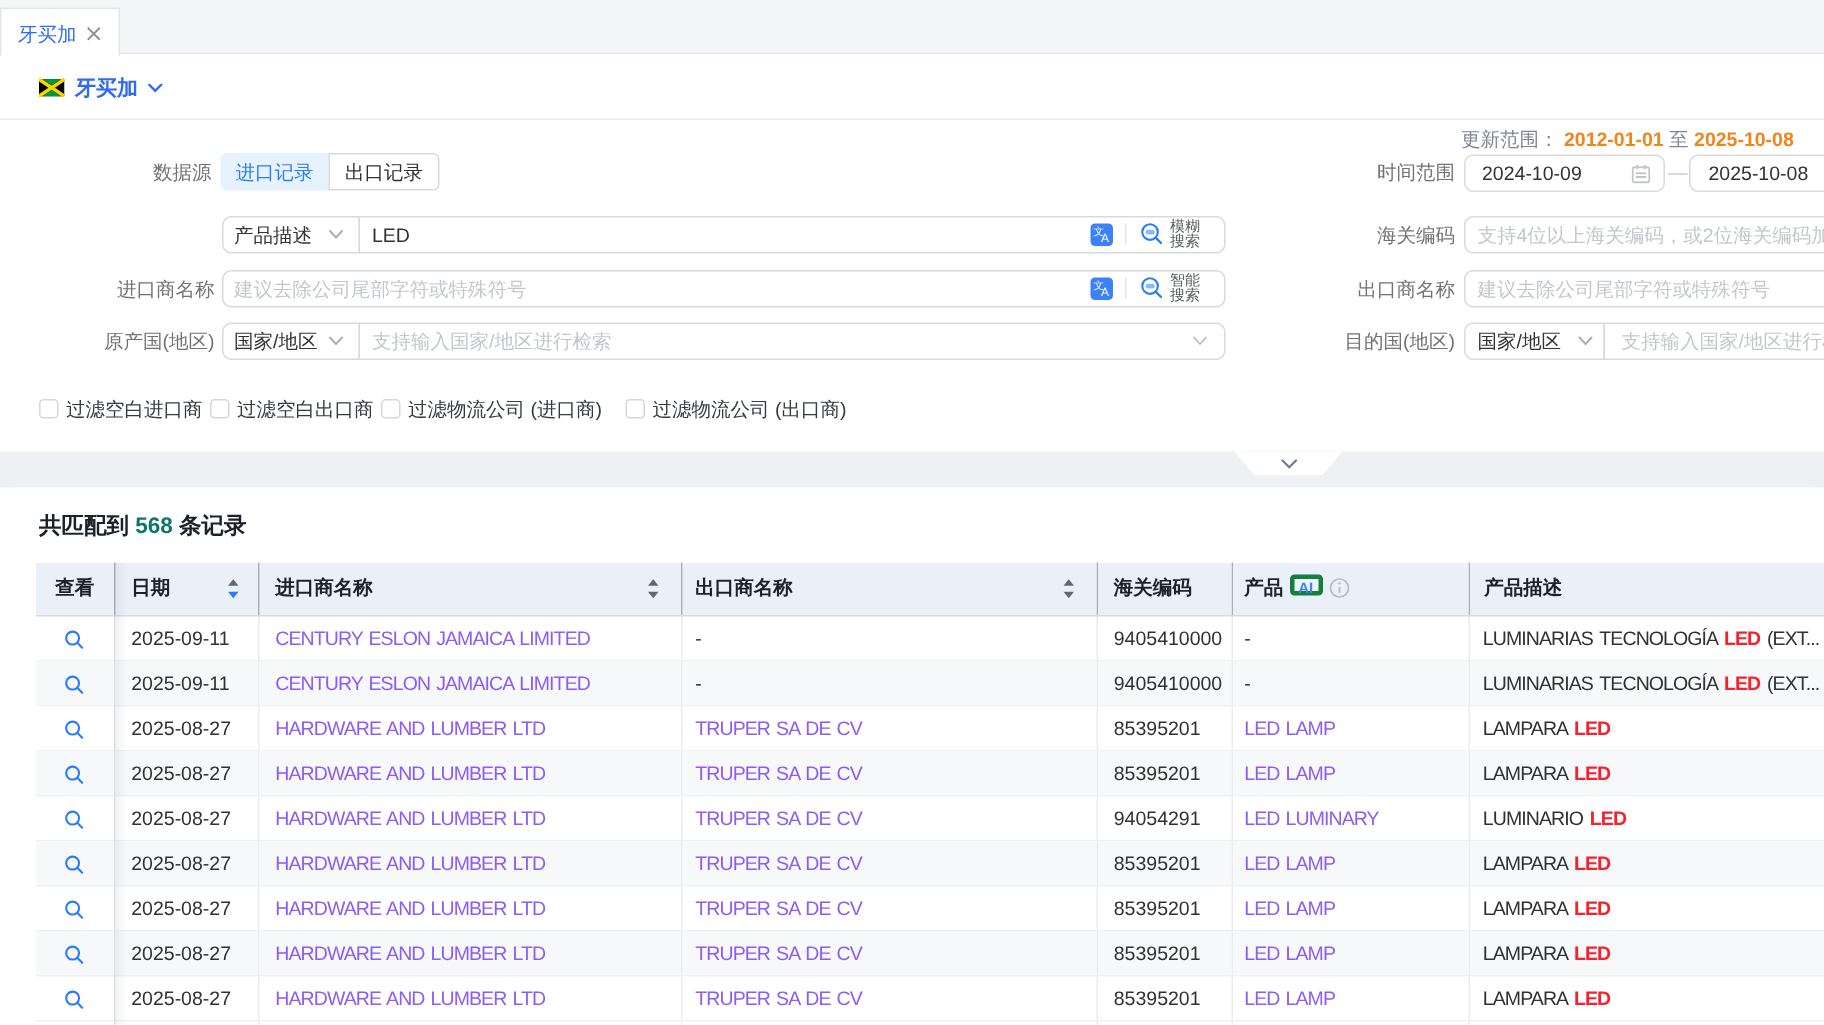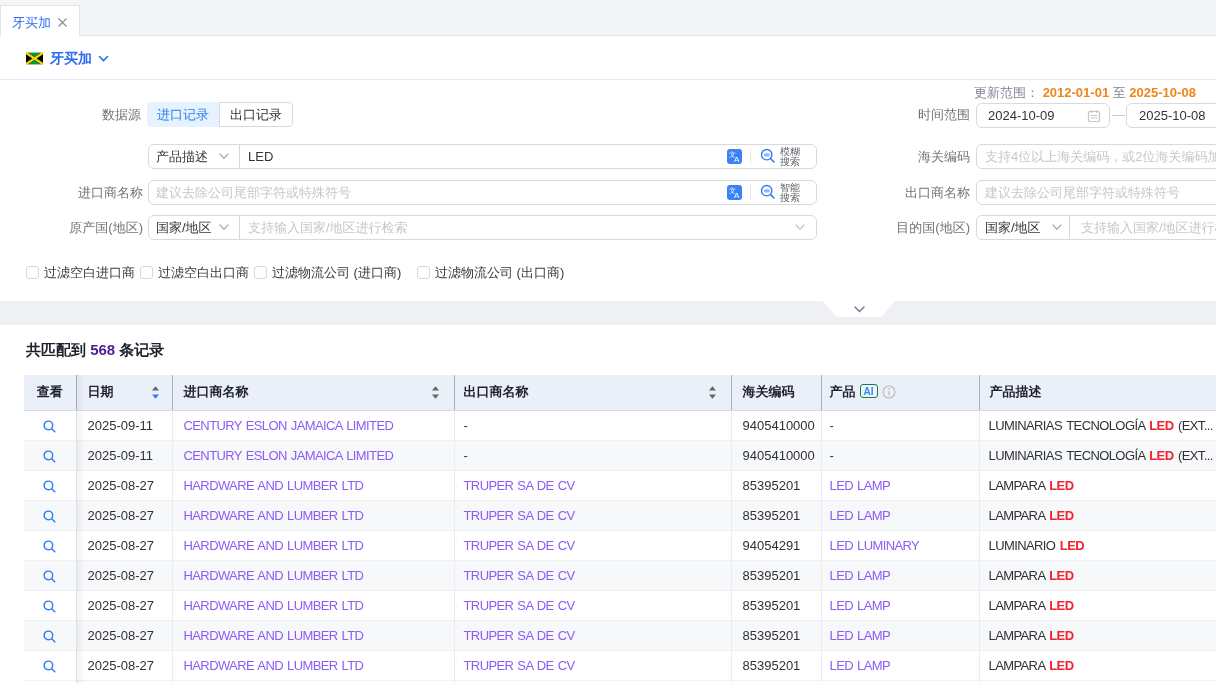--- a/index.html
+++ b/index.html
@@ -42,38 +42,38 @@
   .stxt { position:absolute; font-size:10px; line-height:10px; color:#5a6066; letter-spacing:0; }
 
   
   #band { left:0; top:301px; width:1216px; height:24px; background:#eef0f4; }
   #notch { left:823px; top:301px; width:72px; height:16px; background:#fff;
            clip-path:polygon(0 0, 100% 0, 81% 100%, 19% 100%); }
 
   
   #rescard { left:2px; top:325px; width:1214px; height:358px; background:#fff; border-radius:8px 8px 0 0; }
   #title { position:absolute; left:24px; top:16px; font-size:15px; font-weight:bold; color:#1d2129; }
-  #title b { color:#4c1d95; }
+  #title b { color:#0f766e; }
 
   table { border-collapse:collapse; table-layout:fixed; }
   #tbl { position:absolute; left:22px; top:50px; width:1255px; }
   #tbl th { background:#ebeff8; height:35px; font-size:13px; color:#1d2129; font-weight:bold; text-align:left; padding:0 0 0 11px; border-right:1px solid #a9aeb8; border-bottom:1px solid #d6dae2; position:relative; }
   #tbl td { height:30px; font-size:13px; color:#303133; padding:0 0 0 11px; border-right:1px solid #eaecef; border-bottom:1px solid #f0f1f3; white-space:nowrap; overflow:hidden; position:relative; }
   #tbl th.c1, #tbl td.c1 { text-align:center; padding:0; }
   #tbl th.c6, #tbl td.c6 { padding-left:8px; }
   #tbl th:nth-child(4), #tbl td:nth-child(4) { padding-left:9px; }
   #tbl th.c7, #tbl td.c7 { padding-left:10px; }
   #tbl td.c7 { letter-spacing:-0.6px; word-spacing:1.5px; padding-left:9px; }
   #tbl td a.lnk { letter-spacing:-0.6px; word-spacing:1px; }
   #tbl tr.z td { background:#f7f8fa; }
   a.lnk { color:#8b5cf6; text-decoration:none; }
   .red { color:#f5222d; font-weight:bold; }
 
   .carets { position:absolute; top:10px; width:9px; height:15px; }
-  .aibadge { display:inline-block; margin-left:4px; padding:0 3px; height:14px; line-height:13px; border:1px solid #15803d; background:#ecf5ff; color:#3c83f6; border-radius:3px; font-size:10px; font-weight:bold; vertical-align:1px; }
+  .aibadge { display:inline-block; margin-left:4px; padding:0 3px; height:14px; line-height:13px; border:3px solid #15803d; background:#ecf5ff; color:#3c83f6; border-radius:3px; font-size:10px; font-weight:bold; vertical-align:1px; }
   .qicon { display:inline-block; vertical-align:middle; }
   #colshadow { position:absolute; left:74px; top:50px; width:9px; height:308px; background:linear-gradient(to right, rgba(100,110,130,0.10), rgba(100,110,130,0)); pointer-events:none; }
 </style>
 </head>
 <body>
 <div id="page">
 
   <div class="abs" id="tabbar"></div>
   <div class="abs" id="tab1">
       <span class="t">牙买加</span>

